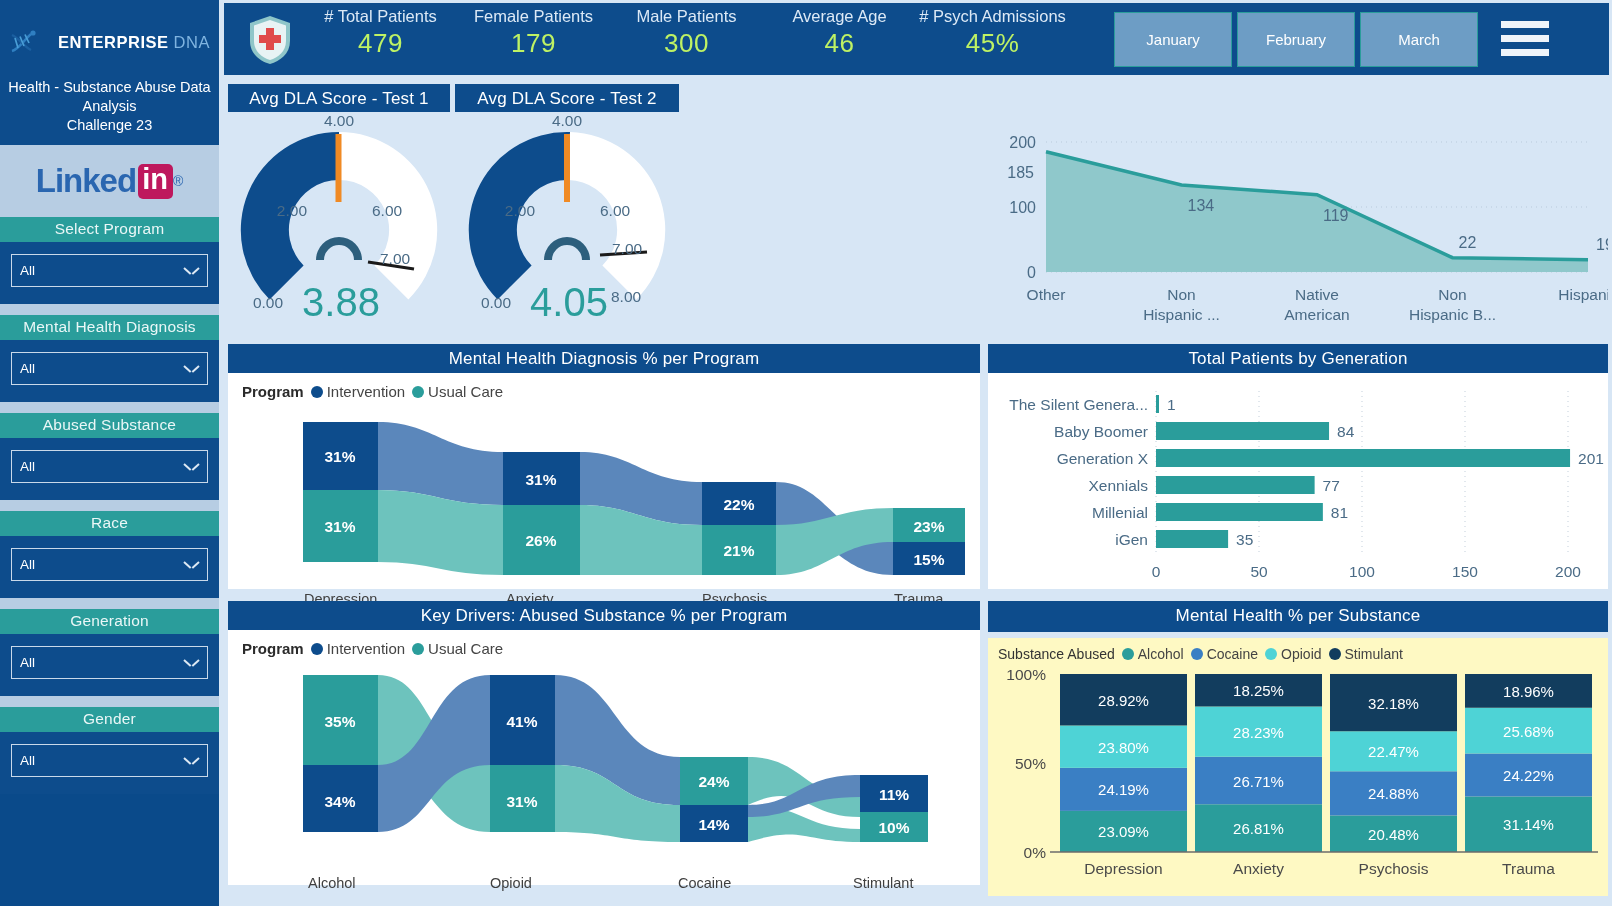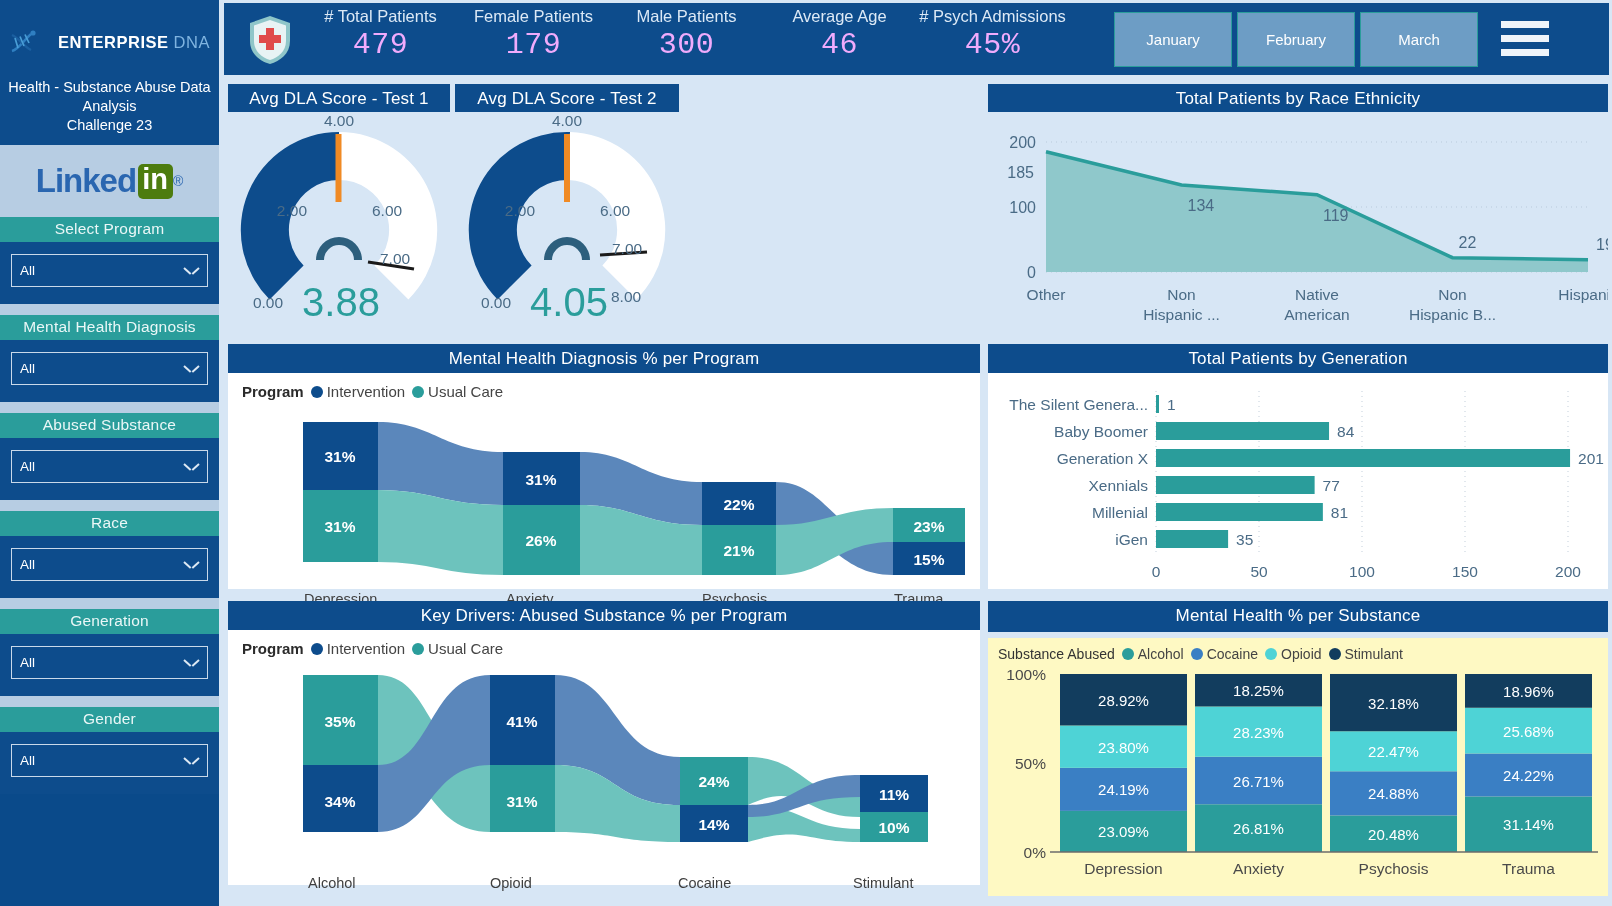--- a/index.html
+++ b/index.html
@@ -26,21 +26,21 @@
   .subtitle {
     background: #0d4c8c; color: #ffffff; text-align: center;
     font-size: 14.5px; line-height: 1.32; padding: 0 4px 10px 4px;
   }
   .linkedin-box {
     height: 72px; background: #b7cde3; display: flex; align-items: center;
     justify-content: center;
   }
   .li-word { font-size: 33px; font-weight: bold; color: #2a66b0; letter-spacing: -1px; }
   .li-badge {
-    display: inline-block; background: #4d7c0f; color: #fff; font-size: 29px;
+    display: inline-block; background: #be185d; color: #fff; font-size: 29px;
     font-weight: bold; border-radius: 5px; padding: 0 5px 3px 4px; margin-left: 2px;
     line-height: 1.08;
     text-align: center;
   }
   .li-dot { font-size: 14px; color: #2a66b0; vertical-align: bottom; }
 
   .filter-block { }
   .filter-gap { height: 11px; background: #b7cde3; }
   .filter-head {
     background: #2a9d9b; color: #eaf7f7; text-align: center;
@@ -60,21 +60,21 @@
 
   
   .topbar {
     position: absolute; left: 224px; top: 3px; width: 1385px; height: 72px;
     background: #0d4c8c;
   }
   .shield { position: absolute; left: 22px; top: 11px; width: 48px; height: 52px; }
   .kpis { position: absolute; left: 80px; top: 0; display: flex; height: 59px; }
   .kpi { width: 153px; text-align: center; padding-top: 4px; }
   .kpi-label { color: #dce9f6; font-size: 16.5px; white-space: nowrap; }
-  .kpi-value { color: #f0abfc; font-size: 30px; margin-top: 2px; letter-spacing: .5px; font-family: Liberation Mono, monospace; }
+  .kpi-value { color: #bef264; font-size: 26px; margin-top: 2px; letter-spacing: .5px; }
   .months { position: absolute; left: 890px; top: 9px; display: flex; gap: 5px; }
   .month-btn {
     width: 118px; height: 55px; background: #6d9dc5; border: 1.2px solid #2a9d9b;
     color: #ffffff; font-size: 15px; display: flex; align-items: center; justify-content: center;
   }
   .hamburger { position: absolute; left: 1277px; top: 18px; width: 48px; }
   .hamburger span { display: block; height: 7px; background: #eef4fa; margin-bottom: 7px; }
 
   
   .panel { position: absolute; }
@@ -261,23 +261,20 @@
       <text x="112" y="14" text-anchor="middle" font-size="15.5" fill="#4a6b86">4.00</text>
       <text x="145" y="104" font-size="15.5" fill="#4a6b86">6.00</text>
       <text x="157" y="142" font-size="15.5" fill="#4a6b86">7.00</text>
       <text x="156" y="190" font-size="15.5" fill="#4a6b86">8.00</text>
       <text x="41" y="196" text-anchor="middle" font-size="15.5" fill="#4a6b86">0.00</text>
       <text x="114" y="204" text-anchor="middle" font-size="40" fill="#2a9d9b" id="g2val">4.05</text>
     </svg>
   </div>
 
 
-  <div class="panel" style="left:988px; top:84px; width:620px;">
-    <div class="panel-title">Total Patients by Race Ethnicity</div>
-  </div>
   <div style="position:absolute;left:988px;top:112px;width:620px;height:227px;background:#d7e6f5;">
     <svg width="620" height="227" viewBox="0 0 620 227">
       <g id="race-grid">
           <line x1="58" y1="160" x2="600" y2="160" stroke="#b9cadb" stroke-width="1" stroke-dasharray="1,4"></line>
           <line x1="58" y1="95" x2="600" y2="95" stroke="#b9cadb" stroke-width="1" stroke-dasharray="1,4"></line>
           <line x1="58" y1="30" x2="600" y2="30" stroke="#b9cadb" stroke-width="1" stroke-dasharray="1,4"></line>
         </g>
       <g id="race-yticks">
           <text x="48" y="166" text-anchor="end" font-size="16" fill="#4a6b86">0</text>
           <text x="48" y="101" text-anchor="end" font-size="16" fill="#4a6b86">100</text>

